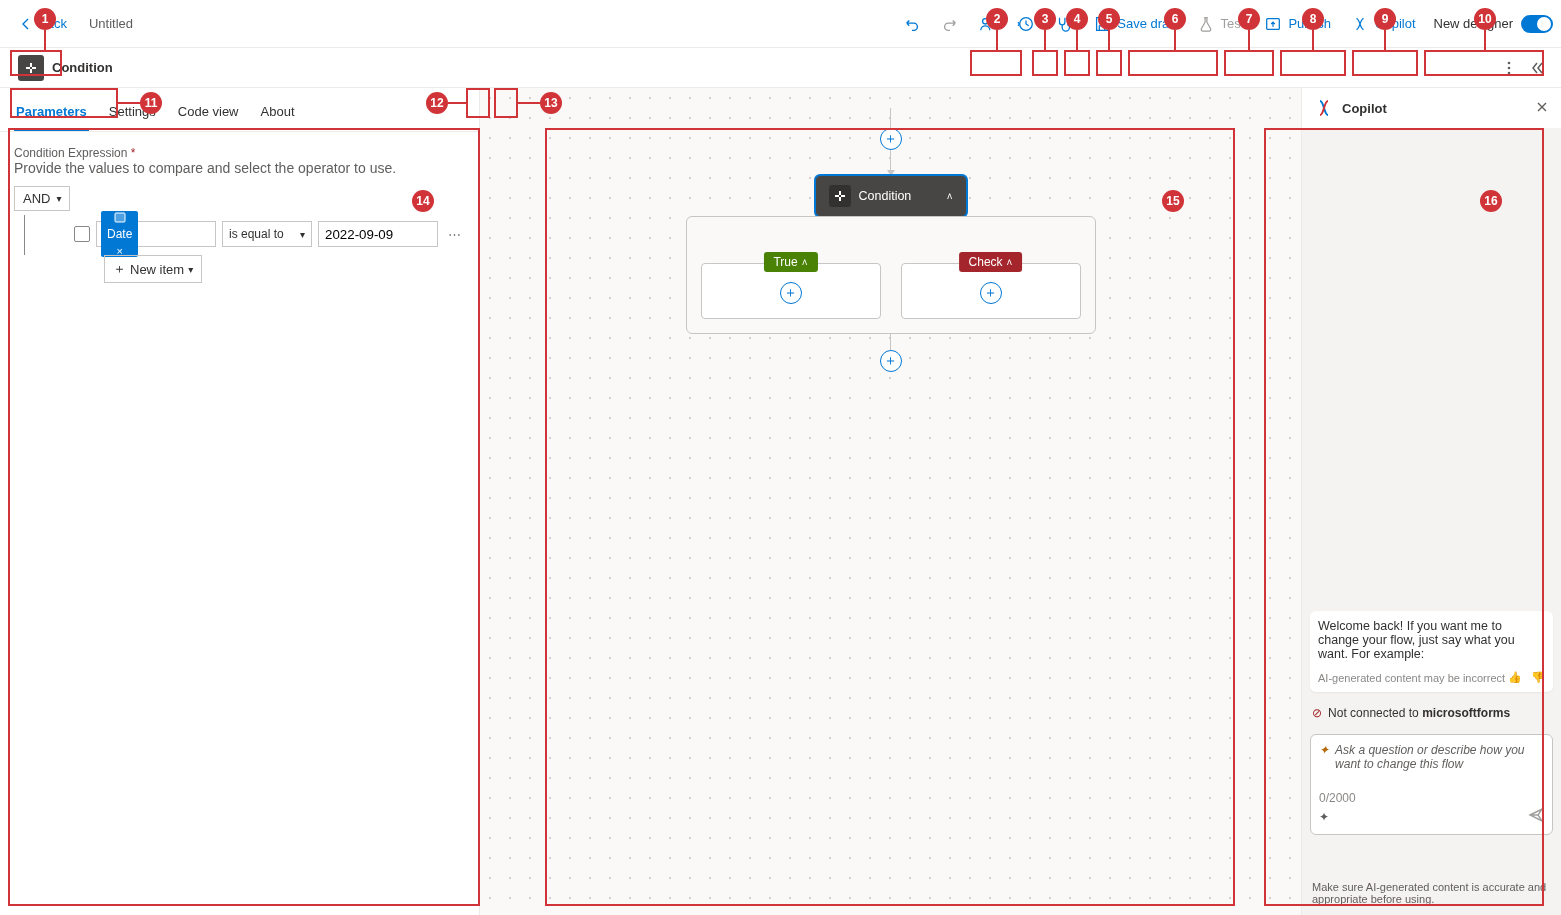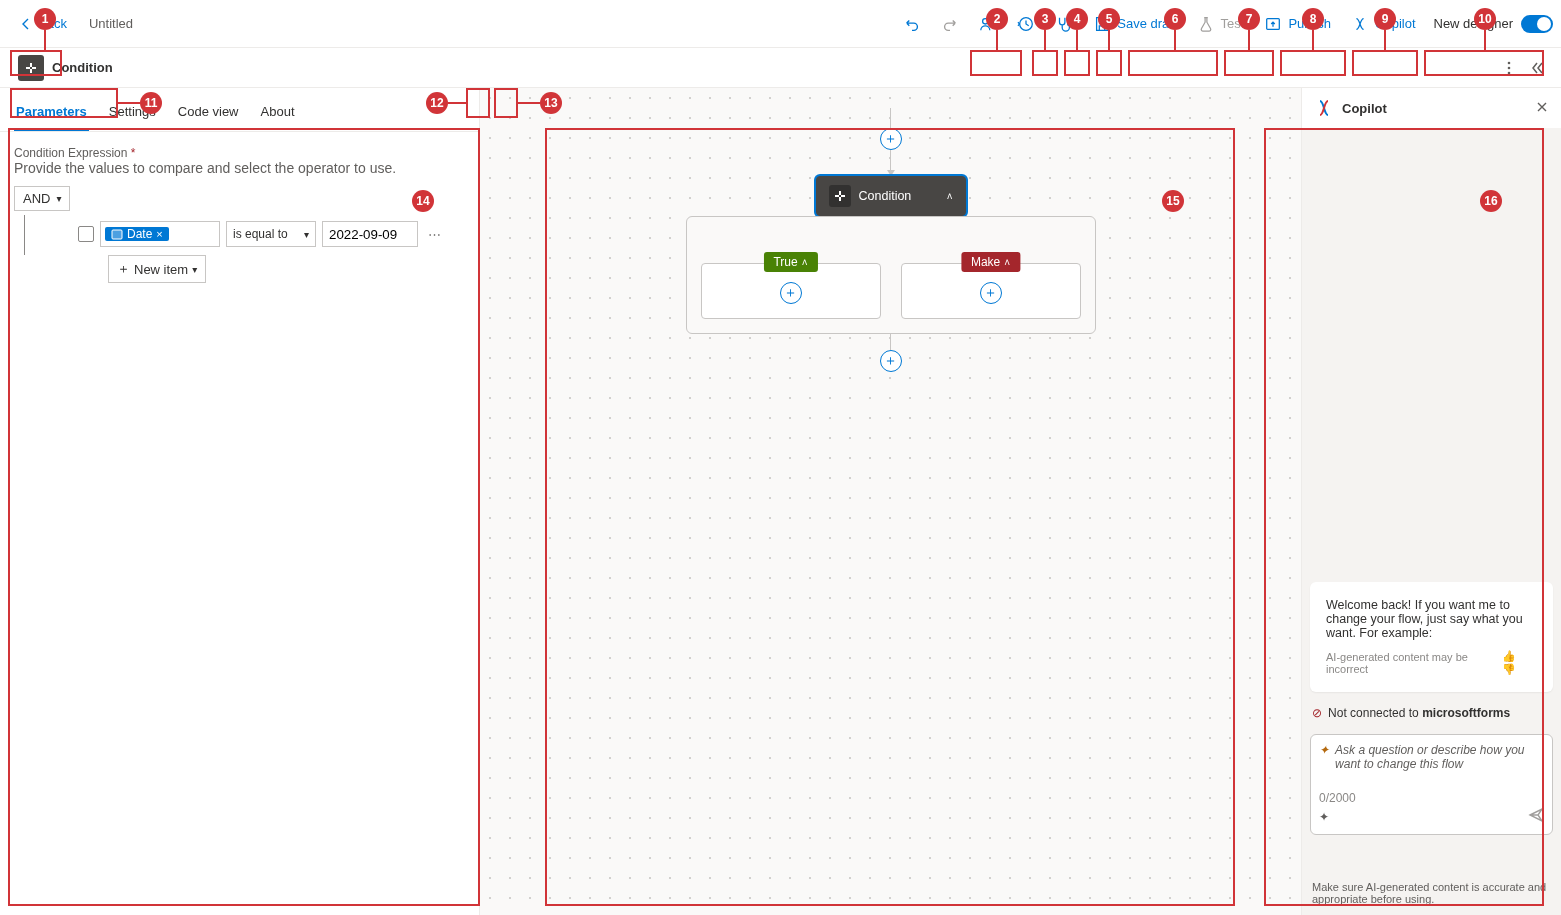--- a/index.html
+++ b/index.html
@@ -33,25 +33,25 @@
 .panel-body { padding: 14px; }
 .field-label { font-size: 12px; color: #605e5c; }
 .field-label .req { color: #a4262c; }
 .field-desc { font-size: 14px; color: #605e5c; margin-bottom: 10px; }
 
 .cond-editor { }
 .and-select { display: inline-flex; align-items: center; gap: 6px; border: 1px solid #c8c6c4; padding: 4px 8px; margin-bottom: 10px; cursor: pointer; }
 .cond-row { display: flex; align-items: center; gap: 6px; margin-left: 30px; }
 .tree-line { width: 24px; height: 40px; border-left: 1px solid #8a8886; border-bottom: none; margin-left: 10px; position: relative; top: -6px; }
 .checkbox { width: 16px; height: 16px; border: 1px solid #8a8886; border-radius: 2px; display: inline-block; }
-.token { display: inline-flex; align-items: center; gap: 4px; background: #0078d4; color: #fff; padding: 0 6px; border-radius: 2px; font-size: 12px; }
+.token { display: inline-flex; align-items: center; gap: 4px; background: #0078d4; color: #fff; padding: 0 6px; border-radius: 2px; font-size: 12px; flex-direction: column; }
 .token .tk-x { font-size: 11px; cursor: pointer; }
 .token-field { display: flex; align-items: center; border: 1px solid #c8c6c4; height: 26px; padding: 0 4px; width: 120px; }
 .op-select { display: flex; align-items: center; gap: 4px; border: 1px solid #c8c6c4; height: 26px; padding: 0 6px; width: 90px; cursor: pointer; }
-.val-input { border: 1px solid #c8c6c4; height: 26px; padding: 0 6px; width: 96px; }
+.val-input { border: 1px solid #c8c6c4; height: 26px; padding: 0 6px; width: 120px; }
 .row-more { color: #605e5c; cursor: pointer; padding: 0 4px; }
 .new-item { display: inline-flex; align-items: center; gap: 4px; border: 1px solid #c8c6c4; padding: 4px 8px; margin-left: 60px; margin-top: 8px; cursor: pointer; }
 
 
 .canvas { flex: 1; background-image: radial-gradient(#d2d0ce 1px, transparent 1px); background-size: 20px 20px; background-color: #faf9f8; position: relative; overflow: hidden; }
 .flow { position: absolute; left: 50%; top: 20px; transform: translateX(-50%); display: flex; flex-direction: column; align-items: center; }
 .node { background: #fff; border: 1px solid #c8c6c4; border-radius: 4px; display: flex; align-items: center; gap: 10px; padding: 8px 12px; min-width: 150px; box-shadow: 0 1px 2px rgba(0,0,0,0.08); }
 .node .n-icon { width: 22px; height: 22px; background: #0078d4; border-radius: 3px; display: flex; align-items: center; justify-content: center; color: #fff; font-size: 12px; }
 .node.dark { background: #484644; color: #fff; border-color: #484644; width: 150px; justify-content: space-between; box-shadow: 0 0 0 2px #0078d4; }
 .node.dark .n-icon { background: #323130; }
@@ -64,21 +64,21 @@
 .branch-label.green { background: #498205; }
 .branch-label.red { background: #a4262c; }
 
 
 .right-panel { width: 260px; border-left: 1px solid #edebe9; background: #f5f3f1; display: flex; flex-direction: column; }
 .rp-header { display: flex; align-items: center; gap: 8px; padding: 10px 12px; background: #fff; }
 .rp-header .rp-title { font-weight: 600; flex: 1; }
 .rp-close { cursor: pointer; color: #605e5c; }
 .rp-body { flex: 1; overflow: auto; display: flex; flex-direction: column; }
 .rp-spacer { flex: 1; }
-.rp-msg { margin: 8px; background: #fff; border-radius: 6px; padding: 16px; font-size: 12.5px; color: #323130; box-shadow: 0 1px 2px rgba(0,0,0,0.06); }
+.rp-msg { margin: 8px; background: #fff; border-radius: 6px; padding: 8px; font-size: 12.5px; color: #323130; box-shadow: 0 1px 2px rgba(0,0,0,0.06); }
 .rp-msg ul { padding-left: 18px; margin: 8px 0; }
 .rp-msg .ai-note { color: #8a8886; font-size: 11px; margin-top: 10px; display: flex; align-items: center; justify-content: space-between; }
 .rp-warn { margin: 6px 10px; color: #323130; font-size: 12px; display: flex; align-items: center; gap: 6px; }
 .rp-warn .wi { color: #a4262c; }
 .rp-input { margin: 8px; background: #fff; border: 1px solid #c8c6c4; border-radius: 6px; padding: 8px; font-size: 12px; color: #605e5c; }
 .rp-input .counter { margin-top: 20px; color: #8a8886; }
 .rp-input .bottom { display: flex; justify-content: space-between; align-items: center; margin-top: 2px; }
 .rp-foot { font-size: 11px; color: #605e5c; padding: 6px 10px 10px 10px; margin-top: 32px; }
 
 
@@ -261,21 +261,21 @@
       <div class="branch-box" style="margin-top:-36px; padding-top:46px;">
         <div class="branch">
           <div class="branch-label green">
             <span>True</span>
               <span class="chev">˄</span>
           </div>
           <div class="add-btn">＋</div>
         </div>
         <div class="branch">
           <div class="branch-label red">
-            <span>Make</span>
+            <span>Check</span>
               <span class="chev">˄</span>
           </div>
           <div class="add-btn">＋</div>
         </div>
       </div>
       <div class="edge" style="height:16px"></div>
       <div class="add-btn">＋</div>
     </div>
   </div>
 

